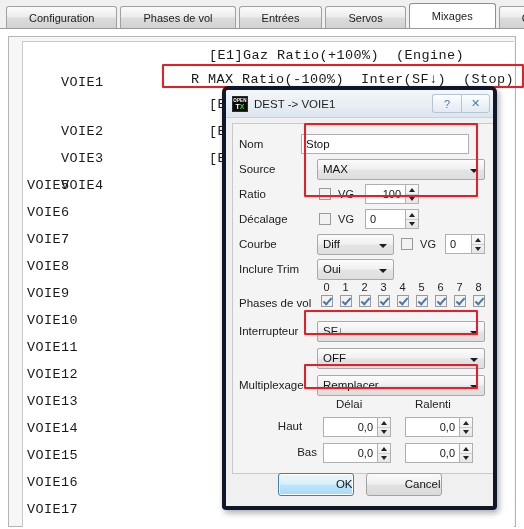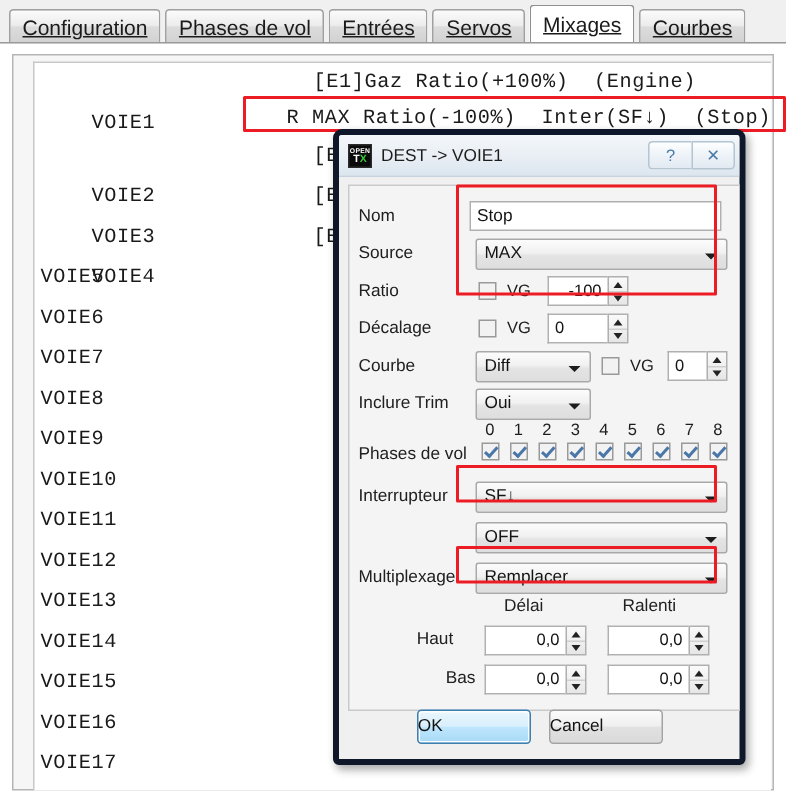--- a/index.html
+++ b/index.html
@@ -27,30 +27,29 @@
     box-sizing: border-box;
     display: flex;
     align-items: flex-end;
     padding-left: 6px;
     overflow: hidden;
   }
   .tab {
     height: 22px;
     line-height: 22px;
     margin-right: 3px;
-    padding: 0 8px;
-    font-size: 14px;
+    padding: 0 22px;
+    font-size: 11px;
     color: #1b1b1b;
     background: linear-gradient(to bottom, #fbfbfb 0%, #ececec 48%, #dcdcdc 52%, #d2d2d2 100%);
     border: 1px solid #a0a0a0;
     border-bottom: none;
     border-radius: 3px 3px 0 0;
     white-space: nowrap;
     box-sizing: border-box;
-    text-decoration: underline;
   }
   .tab.active {
     background: #ffffff;
     height: 25px;
     line-height: 25px;
     border-color: #8f8f8f;
     position: relative;
     z-index: 3;
     box-shadow: 0 1px 0 0 #ffffff;
   }
@@ -348,21 +347,21 @@
     position: absolute;
     left: 0; bottom: 10px;
     width: 100%;
     display: flex;
     justify-content: center;
     gap: 12px;
   }
   .dbtn {
     width: 76px; height: 23px;
     line-height: 21px;
-    text-align: left;
+    text-align: right;
     font-size: 11.5px;
     border: 1px solid #a3a3a3;
     border-radius: 3px;
     background: linear-gradient(to bottom, #fbfbfb 0%, #efefef 48%, #e1e1e1 52%, #dadada 100%);
     box-sizing: border-box;
     color: #121212;
   }
   .dbtn.default {
     border: 1px solid #3c7fb1;
     background: linear-gradient(to bottom, #eaf6fd 0%, #d9f0fc 48%, #bee6fd 52%, #a7d9f5 100%);
@@ -432,21 +431,21 @@
     </div>
     <div id="dlg-title">DEST -&gt; VOIE1</div>
     <div class="title-btn" id="btn-help">?</div>
     <div class="title-btn" id="btn-close">✕</div>
   </div>
 
   <div id="dlg-body">
 
     <div class="frow" style="top:8px;">
       <div class="flabel">Nom</div>
-      <div class="fctl" style="left:80px; width:168px;">
+      <div class="fctl" style="left:68px; width:168px;">
         <div class="textbox">Stop</div>
       </div>
     </div>
 
     <div class="frow" style="top:33px;">
       <div class="flabel">Source</div>
       <div class="fctl" style="left:84px; width:168px;">
         <div class="combo">
           <span>MAX</span>
           <span class="arrow"></span>

